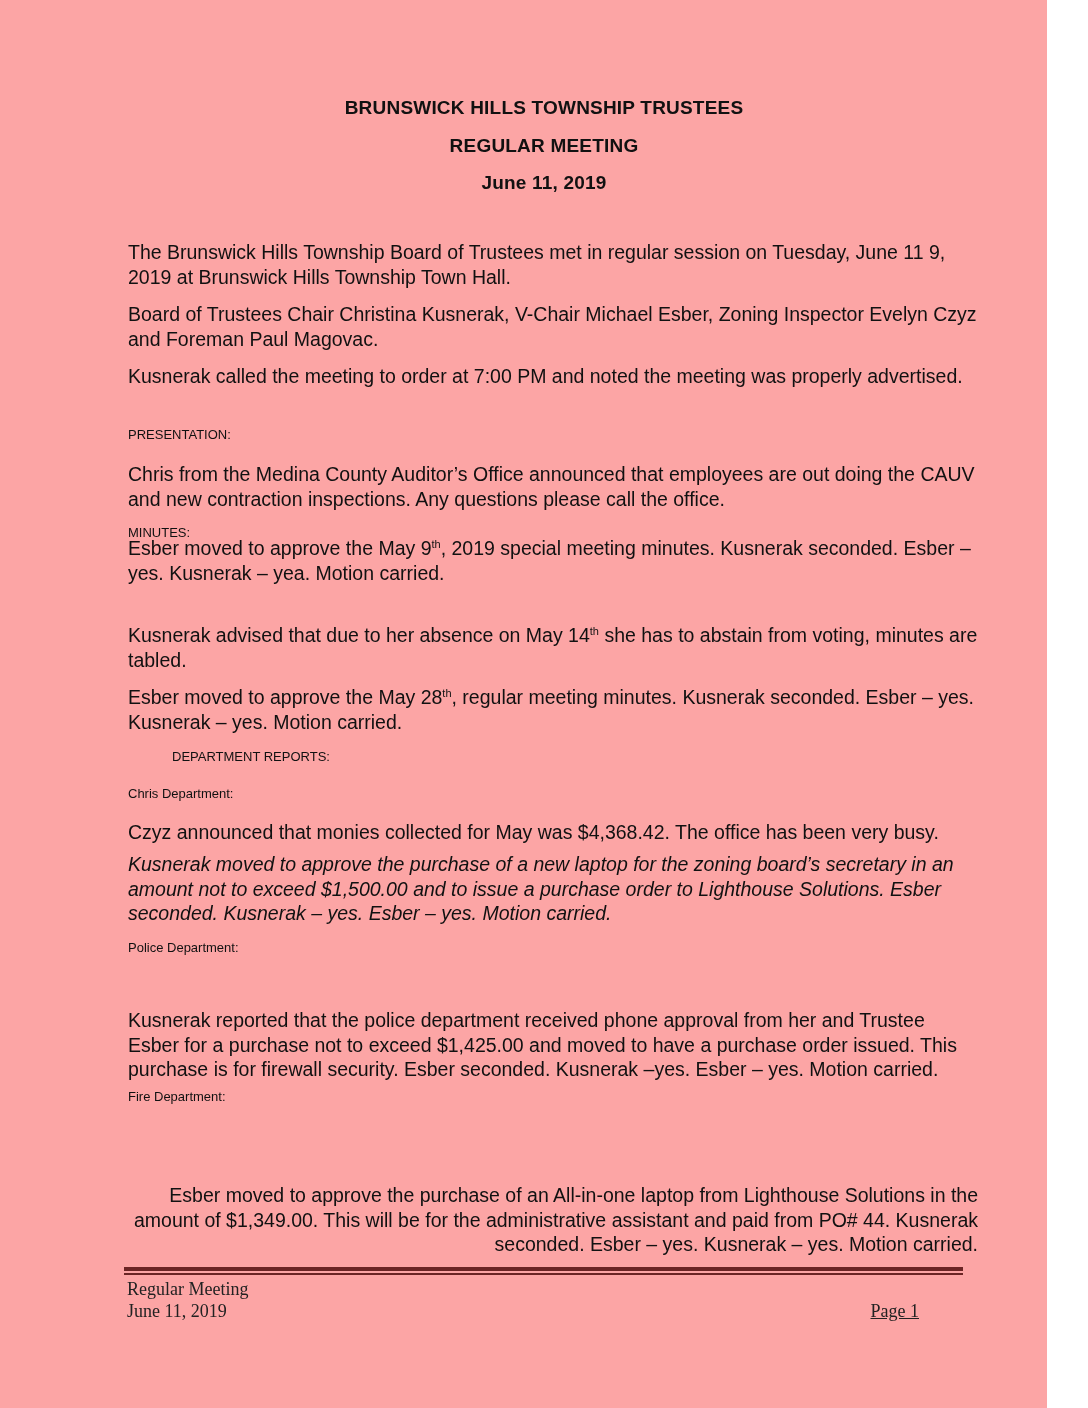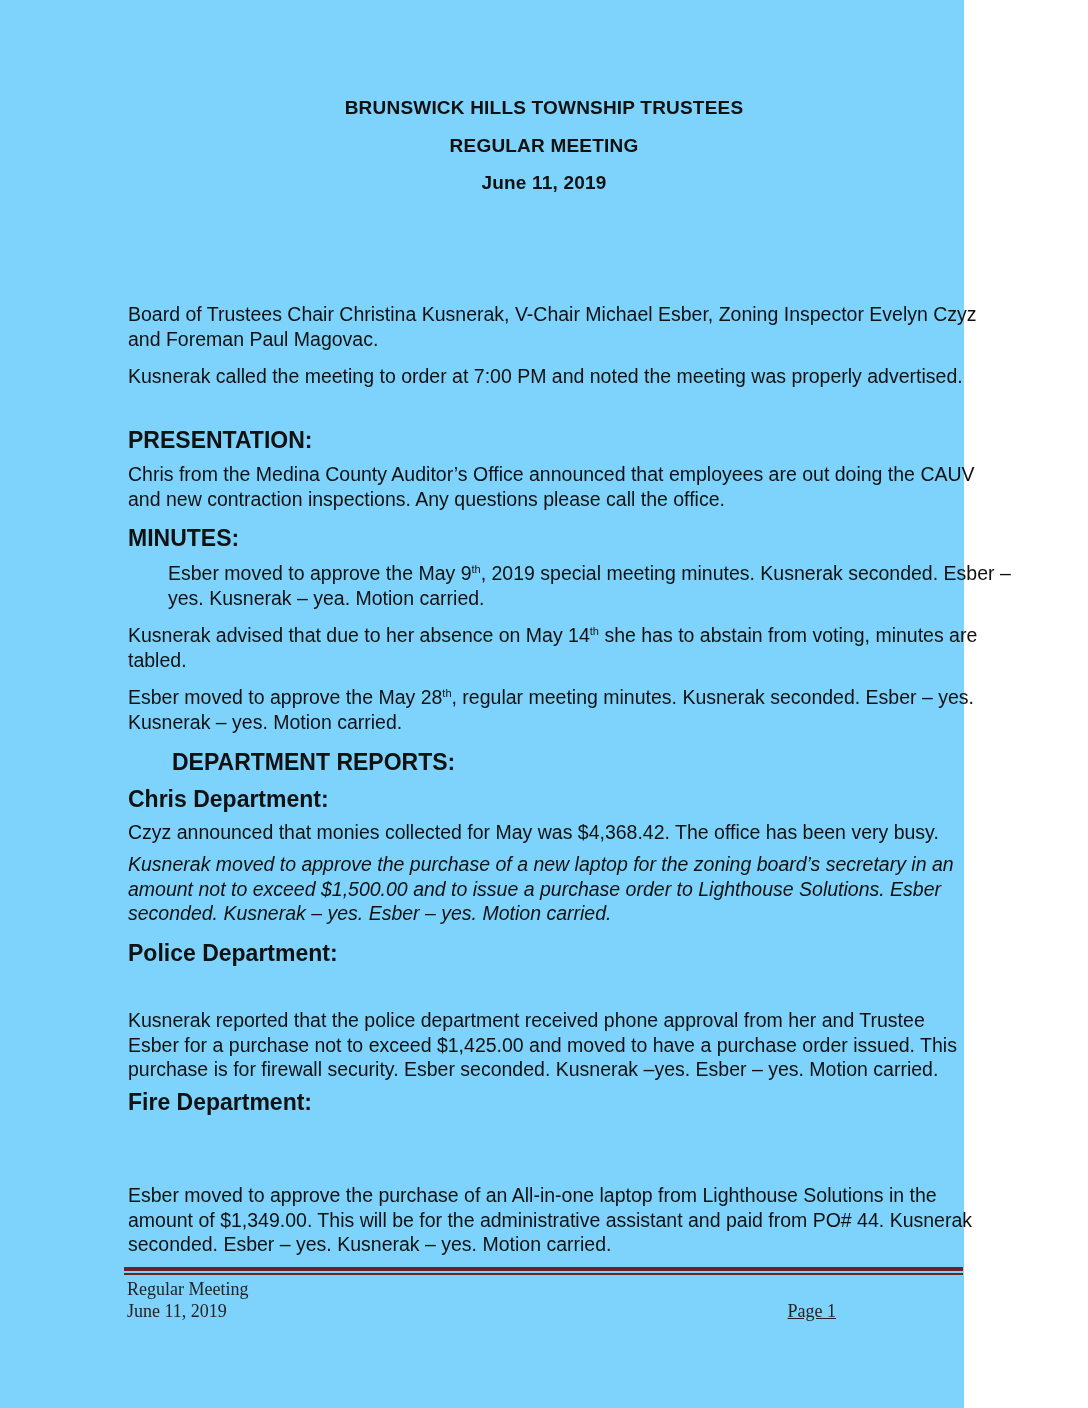--- a/index.html
+++ b/index.html
@@ -1,69 +1,70 @@
 <!DOCTYPE html>
 <html><head>
   <meta charset="utf-8">
   <style>
     html, body { margin: 0; padding: 0; background: #ffffff; }
     body { width: 1088px; height: 1408px; position: relative; overflow: hidden; color: #111; }
-    .page { position: absolute; left: 0; top: 0; width: 964px; height: 1408px; background: #7dd3fc; }
+    .page { position: absolute; left: 0; top: 0; width: 1047px; height: 1408px; background: #fca5a5; }
     .title {
       position: absolute; left: 0; width: 1088px; text-align: center;
       font-family: "Liberation Sans", sans-serif; font-weight: bold; font-size: 19px;
       letter-spacing: 0.2px;
     }
     .body-text {
       position: absolute; left: 128px; width: 850px;
       font-family: "Liberation Sans", sans-serif; font-size: 19.5px; line-height: 24.5px;
       color: #111;
     }
     .heading {
       position: absolute; left: 128px;
-      font-family: "Liberation Sans", sans-serif; font-weight: bold; font-size: 23px;
+      font-family: "Liberation Sans", sans-serif; font-weight: normal; font-size: 13px;
       color: #111;
     }
     sup { font-size: 11px; line-height: 0; vertical-align: 7px; }
     .rule-thick { position: absolute; left: 124px; top: 1267px; width: 839px; height: 4px; background: #6b2424; }
     .rule-thin  { position: absolute; left: 124px; top: 1273px; width: 839px; height: 2px; background: #6b2424; }
     .footer {
       position: absolute; font-family: "Liberation Serif", serif; font-size: 18px; color: #222;
     }
   </style>
 </head>
 <body>
 
 <div class="page">
 
   <div class="title" style="top:97px;">BRUNSWICK HILLS TOWNSHIP TRUSTEES</div>
   <div class="title" style="top:135px;">REGULAR MEETING</div>
   <div class="title" style="top:172px;">June 11, 2019</div>
 
+  <div class="body-text" style="top:240px;">The Brunswick Hills Township Board of Trustees met in regular session on Tuesday, June 11 9, 2019 at Brunswick Hills Township Town Hall.</div>
   <div class="body-text" style="top:302px;">Board of Trustees Chair Christina Kusnerak, V-Chair Michael Esber, Zoning Inspector Evelyn Czyz and Foreman Paul Magovac.</div>
   <div class="body-text" style="top:364px;">Kusnerak called the meeting to order at 7:00 PM and noted the meeting was properly advertised.</div>
 
   <div class="heading" style="top:427px;">PRESENTATION:</div>
   <div class="body-text" style="top:462px;">Chris from the Medina County Auditor’s Office announced that employees are out doing the CAUV and new contraction inspections. Any questions please call the office.</div>
 
   <div class="heading" style="top:525px;">MINUTES:</div>
-  <div class="body-text" style="top:561px;margin-left:40px;"><span>Esber moved to approve the May 9</span><sup>th</sup><span>, 2019 special meeting minutes. Kusnerak seconded. Esber – yes. Kusnerak – yea. Motion carried.</span></div>
+  <div class="body-text" style="top:536px;"><span>Esber moved to approve the May 9</span><sup>th</sup><span>, 2019 special meeting minutes. Kusnerak seconded. Esber – yes. Kusnerak – yea. Motion carried.</span></div>
   <div class="body-text" style="top:623px;"><span>Kusnerak advised that due to her absence on May 14</span><sup>th</sup><span> she has to abstain from voting, minutes are tabled.</span></div>
   <div class="body-text" style="top:685px;"><span>Esber moved to approve the May 28</span><sup>th</sup><span>, regular meeting minutes. Kusnerak seconded. Esber – yes. Kusnerak – yes. Motion carried.</span></div>
 
   <div class="heading" style="top:749px;margin-left:44px;">DEPARTMENT REPORTS:</div>
   <div class="heading" style="top:786px;">Chris Department:</div>
   <div class="body-text" style="top:820px;">Czyz announced that monies collected for May was $4,368.42. The office has been very busy.</div>
   <div class="body-text" style="top:852px;font-style:italic;">Kusnerak moved to approve the purchase of a new laptop for the zoning board’s secretary in an amount not to exceed $1,500.00 and to issue a purchase order to Lighthouse Solutions. Esber seconded. Kusnerak – yes. Esber – yes. Motion carried.</div>
 
   <div class="heading" style="top:940px;">Police Department:</div>
   <div class="body-text" style="top:1008px;">Kusnerak reported that the police department received phone approval from her and Trustee Esber for a purchase not to exceed $1,425.00 and moved to have a purchase order issued. This purchase is for firewall security. Esber seconded. Kusnerak –yes. Esber – yes. Motion carried.</div>
 
   <div class="heading" style="top:1089px;">Fire Department:</div>
-  <div class="body-text" style="top:1183px;">Esber moved to approve the purchase of an All-in-one laptop from Lighthouse Solutions in the amount of $1,349.00. This will be for the administrative assistant and paid from PO#  44. Kusnerak seconded. Esber – yes. Kusnerak – yes. Motion carried.</div>
+  <div class="body-text" style="top:1183px;text-align:right;">Esber moved to approve the purchase of an All-in-one laptop from Lighthouse Solutions in the amount of $1,349.00. This will be for the administrative assistant and paid from PO#  44. Kusnerak seconded. Esber – yes. Kusnerak – yes. Motion carried.</div>
 
   <div class="rule-thick"></div>
   <div class="rule-thin"></div>
 
   <div class="footer" style="left:127px; top:1279px;">Regular Meeting</div>
   <div class="footer" style="left:127px; top:1301px;">June 11, 2019</div>
   <div class="footer" style="right:128px; top:1301px;text-decoration:underline;">Page 1</div>
 
 </div>
 

